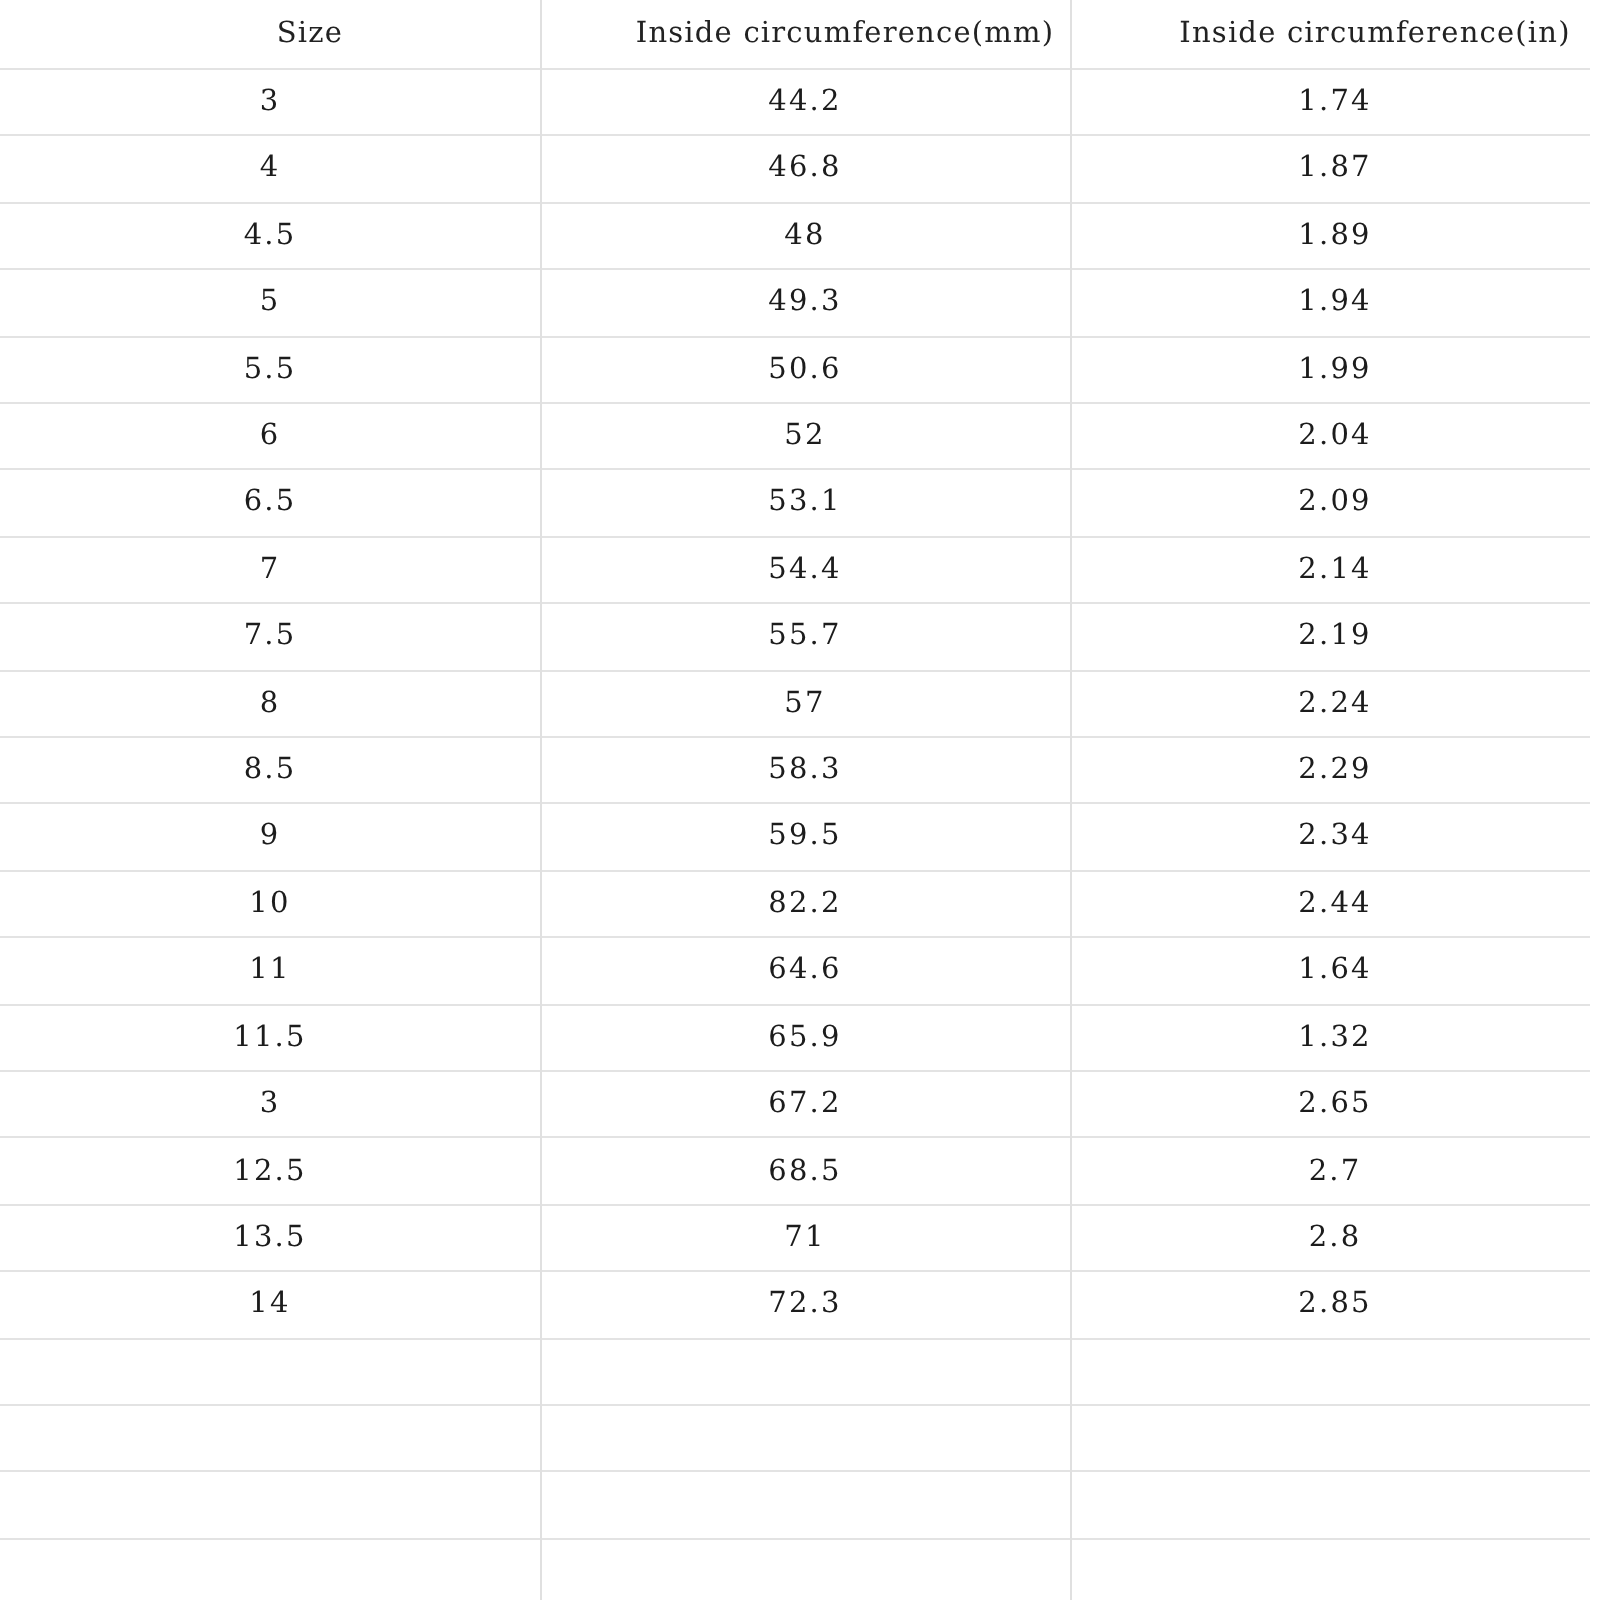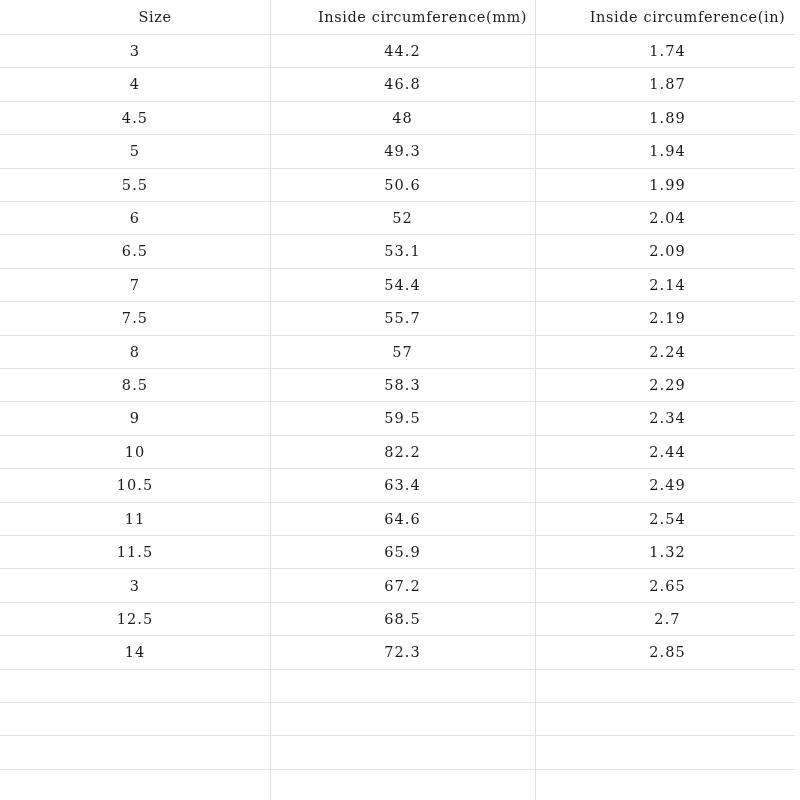--- a/index.html
+++ b/index.html
@@ -198,45 +198,45 @@
           <td>9</td>
           <td>59.5</td>
           <td>2.34</td>
         </tr>
         <tr>
           <td>10</td>
           <td>82.2</td>
           <td>2.44</td>
         </tr>
         <tr>
-          <td>10.5</td>
-          <td>63.4</td>
-          <td>2.49</td>
-        </tr>
-        <tr>
           <td>11</td>
           <td>64.6</td>
-          <td>2.54</td>
+          <td>1.64</td>
         </tr>
         <tr>
           <td>11.5</td>
           <td>65.9</td>
           <td>1.32</td>
         </tr>
         <tr>
           <td>3</td>
           <td>67.2</td>
           <td>2.65</td>
         </tr>
         <tr>
           <td>12.5</td>
           <td>68.5</td>
           <td>2.7</td>
         </tr>
         <tr>
+          <td>13.5</td>
+          <td>71</td>
+          <td>2.8</td>
+        </tr>
+        <tr>
           <td>14</td>
           <td>72.3</td>
           <td>2.85</td>
         </tr>
       </tbody>
   </table>
 
 </div>
 
 </body></html>

